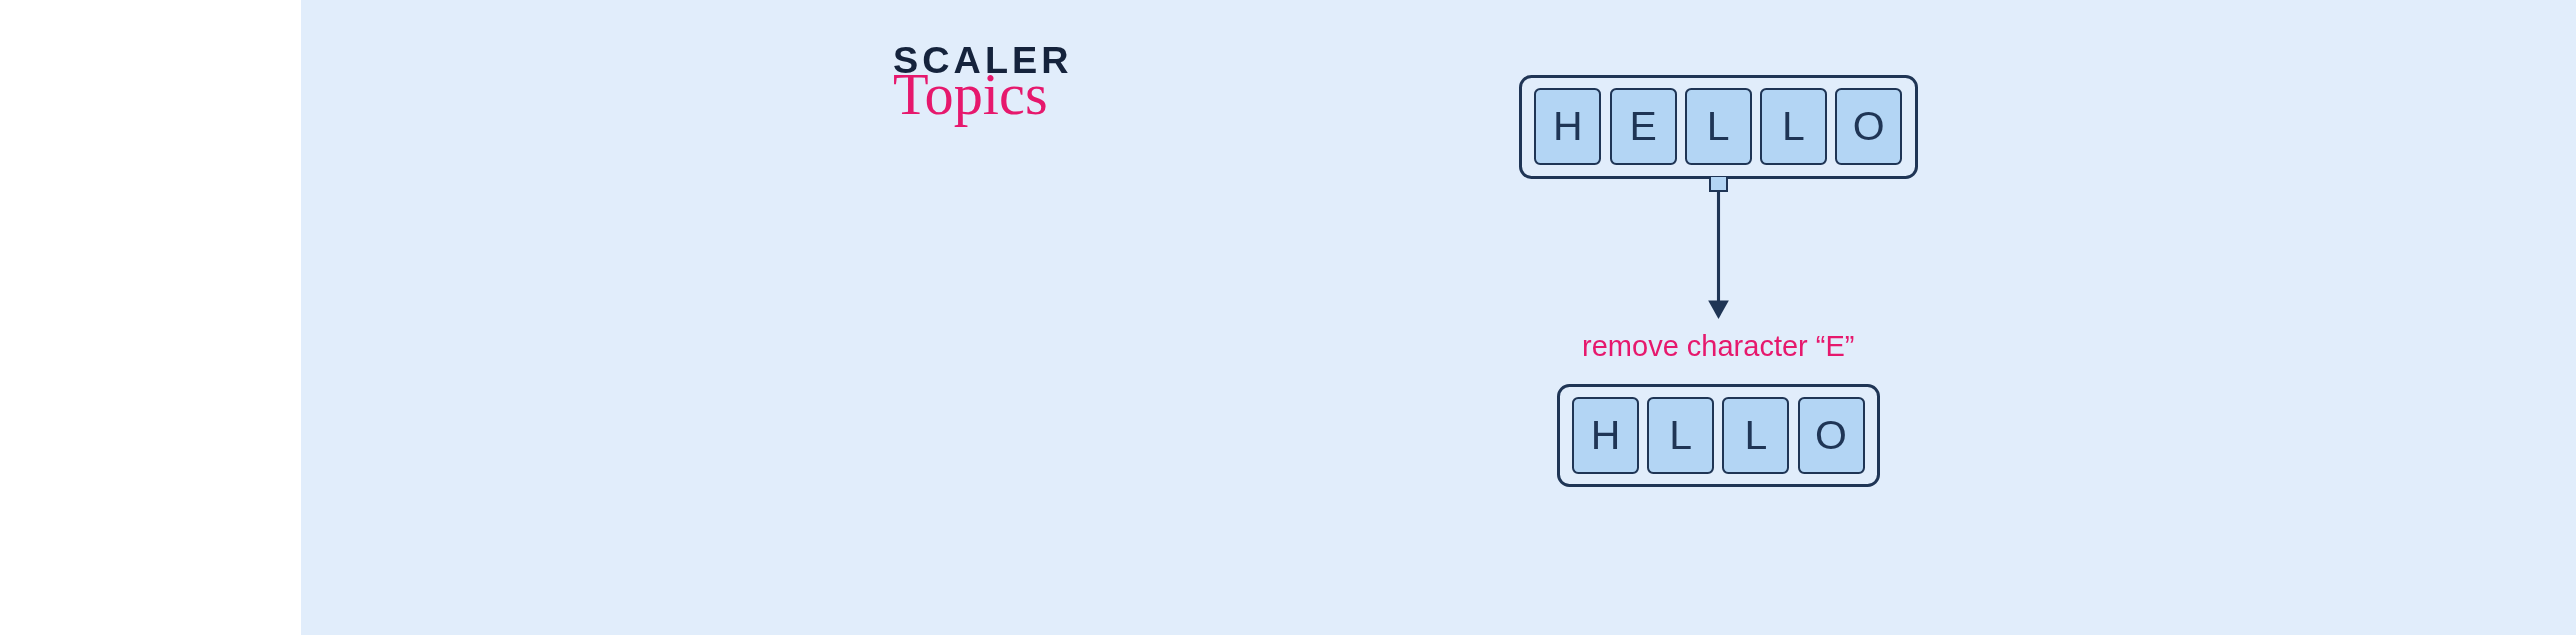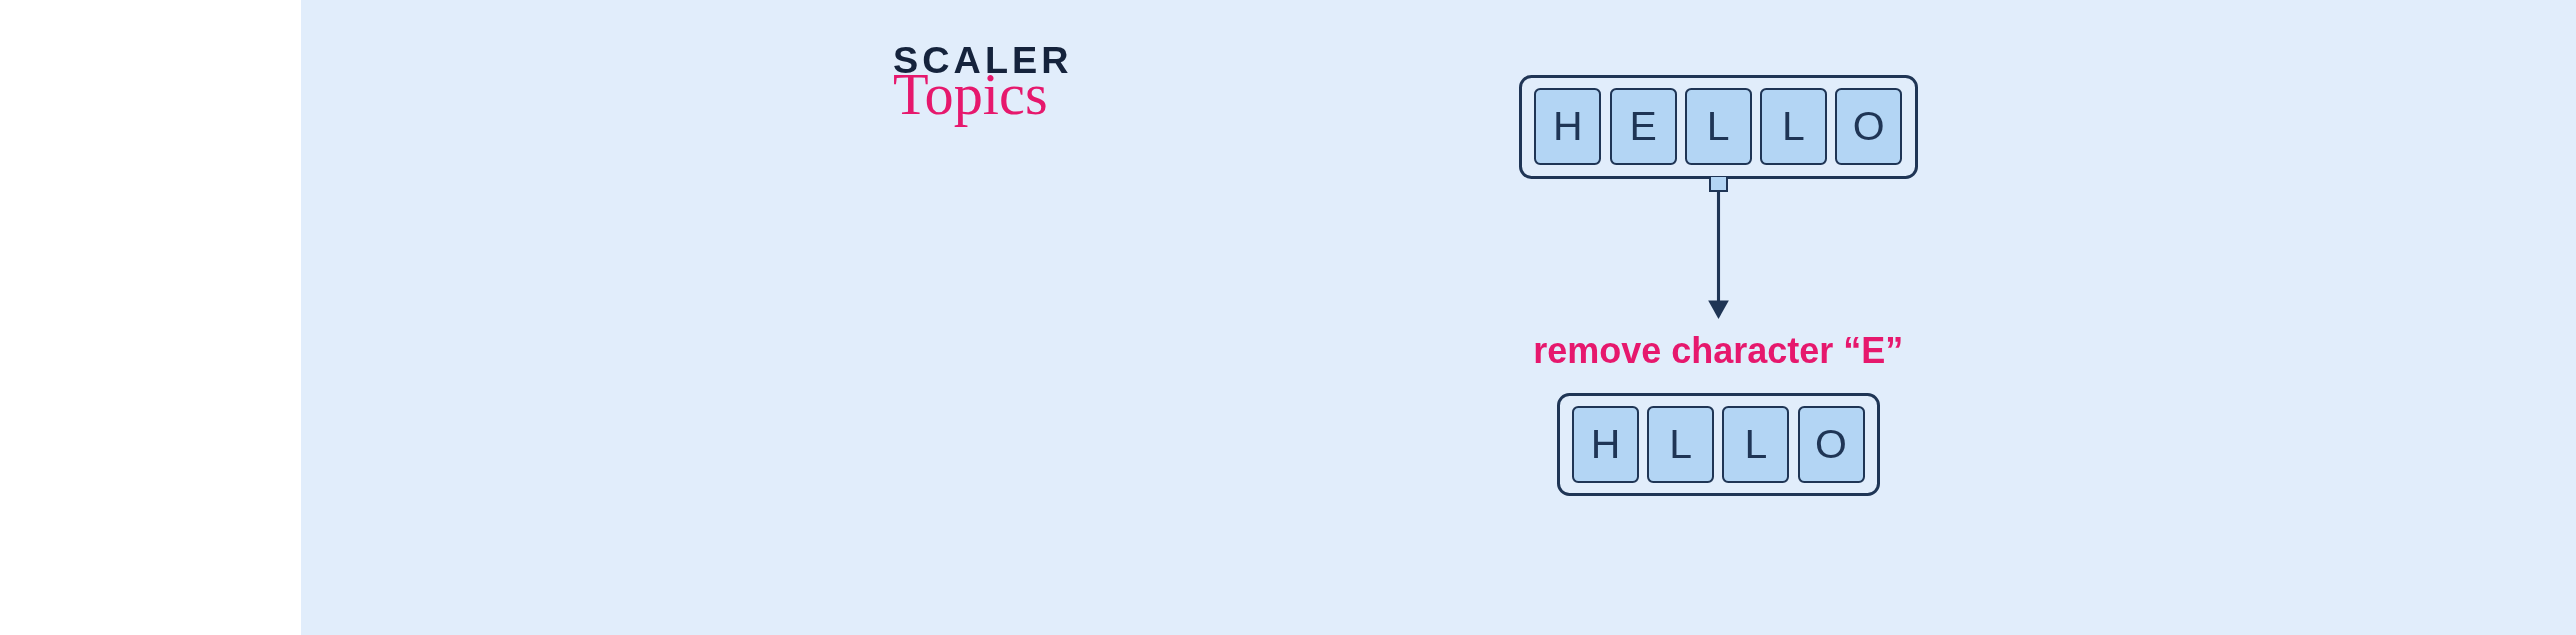--- a/index.html
+++ b/index.html
@@ -88,22 +88,22 @@
     background: #b3d5f4;
     border: 2.6px solid #1f3555;
     border-top: none;
   }
   .arrow {
     width: 31px;
     height: 129px;
     margin-top: -1px;
   }
   .action-label {
-    font-size: 36px;
-    font-weight: 700;
+    font-size: 29px;
+    font-weight: 400;
     color: #e6186d;
     margin: 10.3px 0 20.6px 0;
     white-space: nowrap;
   }
 </style>
 </head>
 <body>
 
 <div class="canvas">
   <div class="panel">

